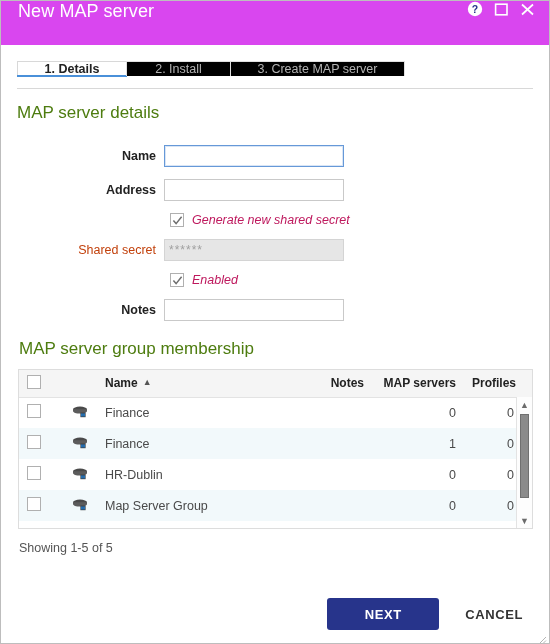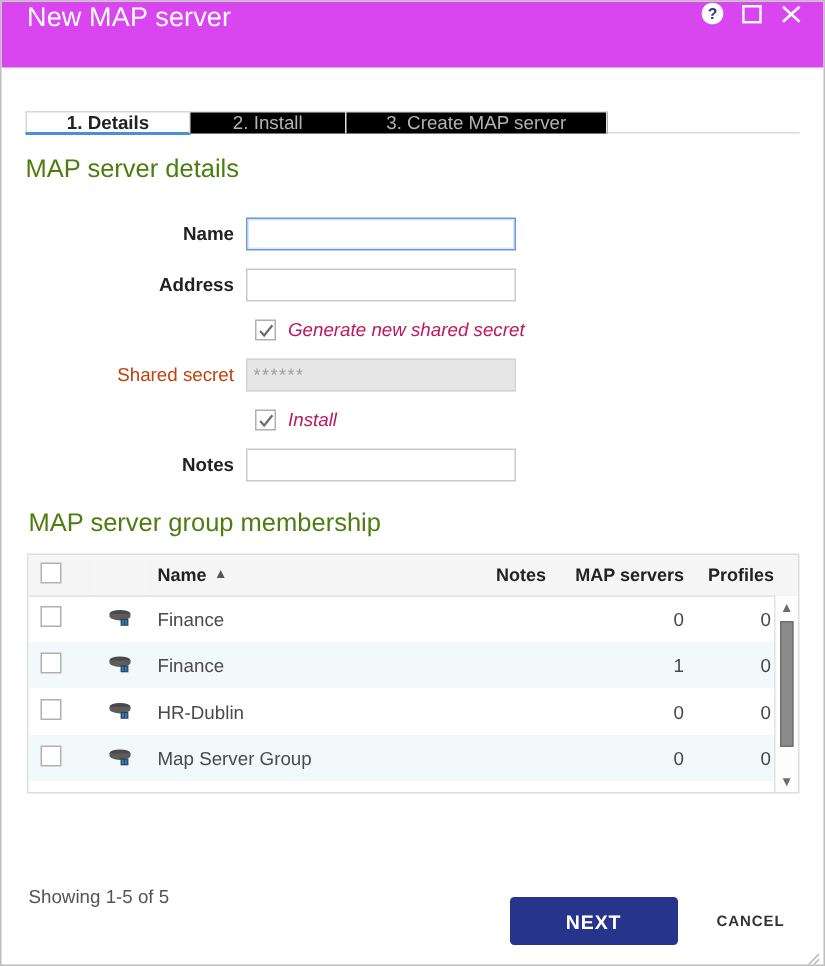--- a/index.html
+++ b/index.html
@@ -36,21 +36,21 @@
   }
   .tb-icons { display: flex; align-items: center; gap: 11px; }
   .tb-icon { cursor: pointer; display: block; line-height: 0; }
 
   
   #tabstrip {
     position: relative;
     height: 28px;
     margin: 16px 16px 0 16px;
     display: flex;
-    align-items: flex-end;
+    align-items: flex-start;
   }
   #tabstrip::after {
     content: "";
     position: absolute;
     left: 0; right: 0; bottom: 0;
     height: 1px; background: #d8d8d8;
   }
   .tab {
     position: relative;
     display: flex; align-items: center; justify-content: center;
@@ -204,21 +204,21 @@
     position: absolute; top: 2px; left: 3px;
     width: 9px; height: 84px;
     background: #8b8b8b;
     border: 1px solid #707070;
     cursor: pointer;
   }
 
   
   #showing {
     position: absolute;
-    left: 18px; top: 590px;
+    left: 18px; top: 540px;
     font-size: 12.5px;
     color: #555555;
     background: #ffffff;
     padding-right: 4px;
   }
   #footer {
     position: absolute;
     left: 0; right: 0; bottom: 0;
     height: 58px;
     display: flex;
@@ -237,21 +237,21 @@
     font-size: 13px;
     font-weight: bold;
     letter-spacing: 0.6px;
     font-family: "Liberation Sans", sans-serif;
     cursor: pointer;
   }
   #cancel-button {
     background: transparent;
     border: none;
     color: #333333;
-    font-size: 10px;
+    font-size: 13px;
     font-weight: bold;
     letter-spacing: 0.6px;
     font-family: "Liberation Sans", sans-serif;
     cursor: pointer;
     padding: 6px 4px;
   }
   #resize-grip {
     position: absolute; right: 2px; bottom: 2px;
     width: 10px; height: 10px;
     cursor: nwse-resize;
@@ -326,21 +326,21 @@
       <input class="text-input disabled" type="text" disabled="" value="******" style="">
     </div>
 
     <div class="check-row">
       <div class="spacer"></div>
       <span class="checkbox">
         <svg width="11" height="11" viewBox="0 0 11 11">
           <polyline points="1.4,5.6 4.1,8.6 9.6,1.8" fill="none" stroke="#6e6e6e" stroke-width="1.5"></polyline>
         </svg>
       </span>
-      <span class="check-label">Install</span>
+      <span class="check-label">Enabled</span>
     </div>
 
     <div class="form-row">
       <div class="form-label">Notes</div>
       <input class="text-input" type="text" value="" style="">
     </div>
   </div>
 
   <div id="membership">
     <h2 class="section-title" id="membership-title">MAP server group membership</h2>

